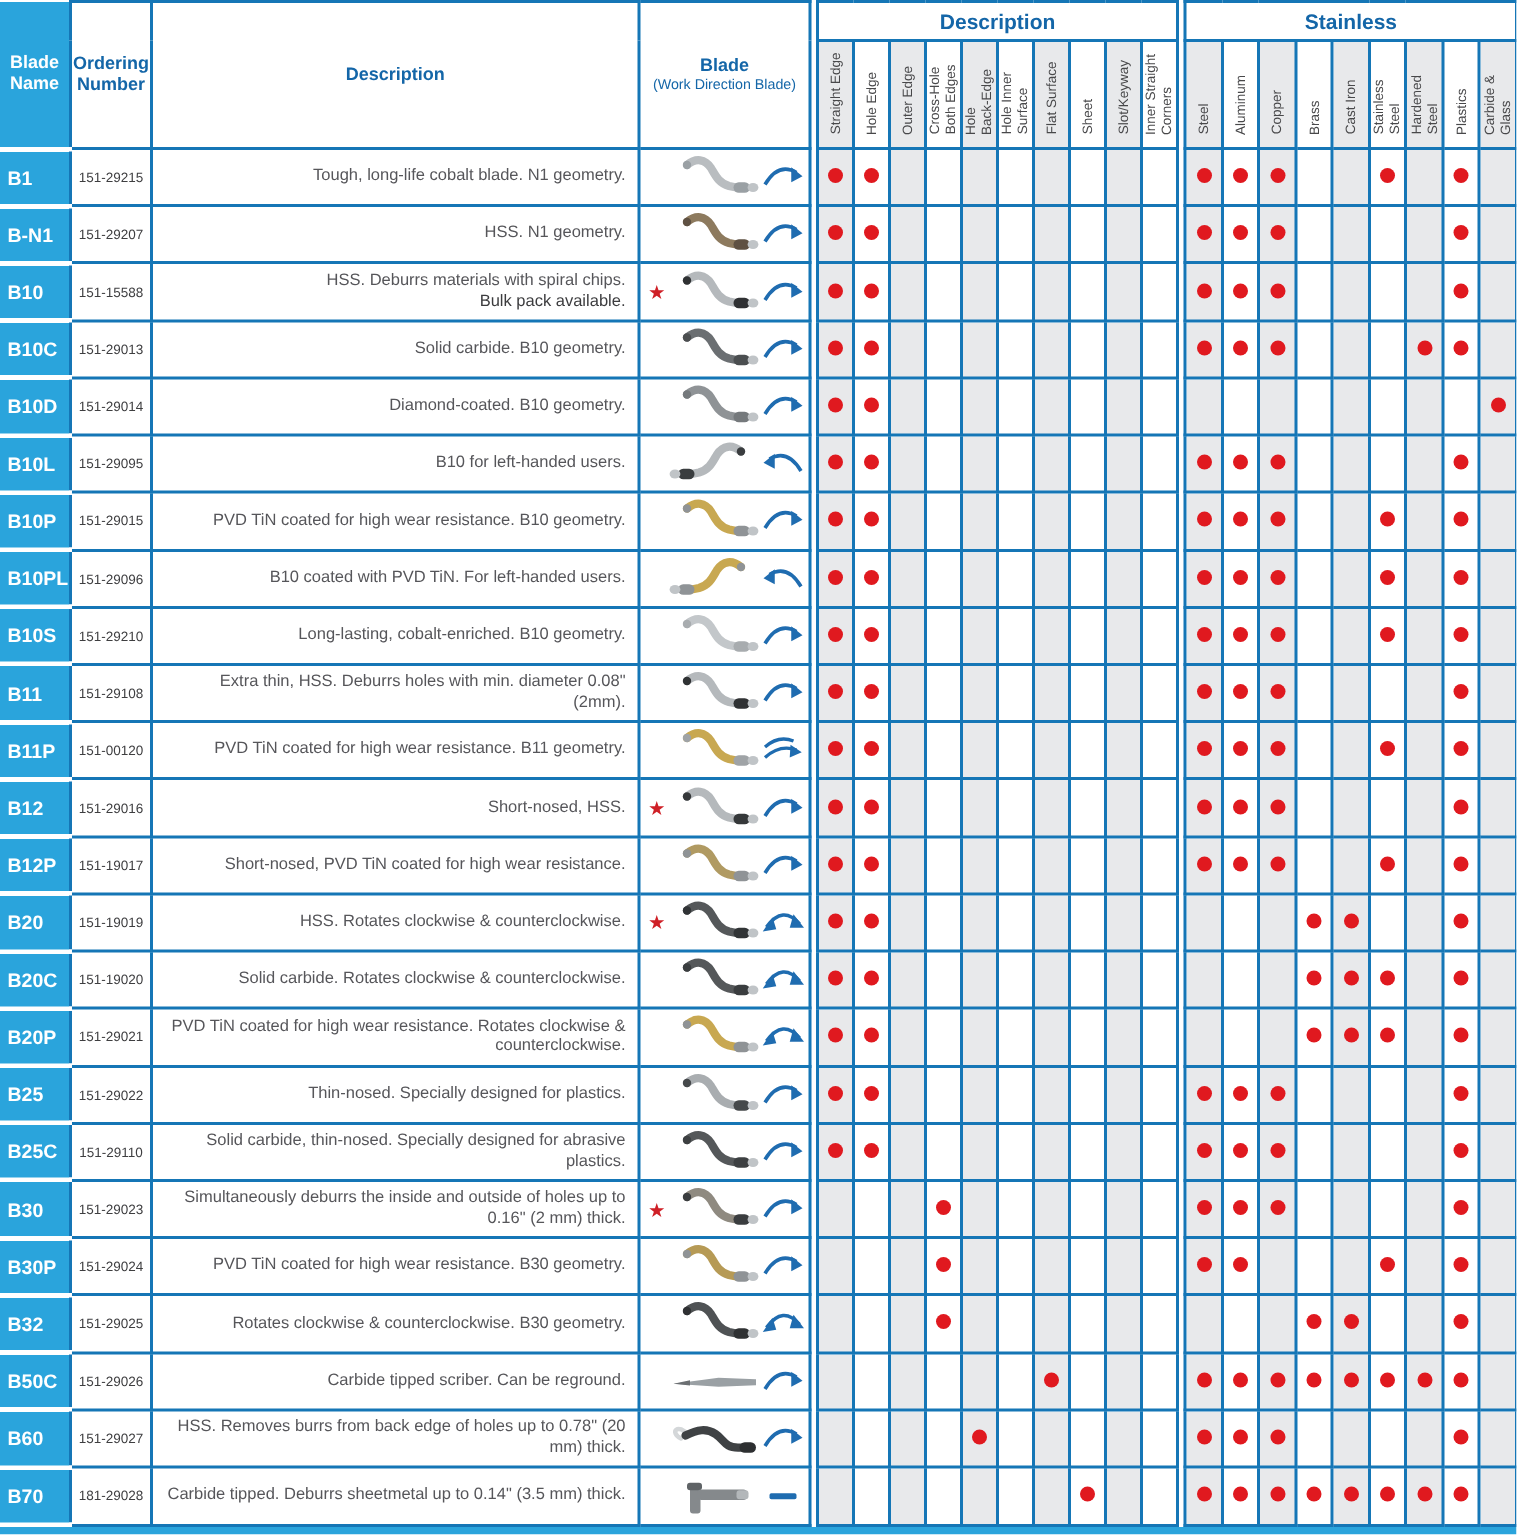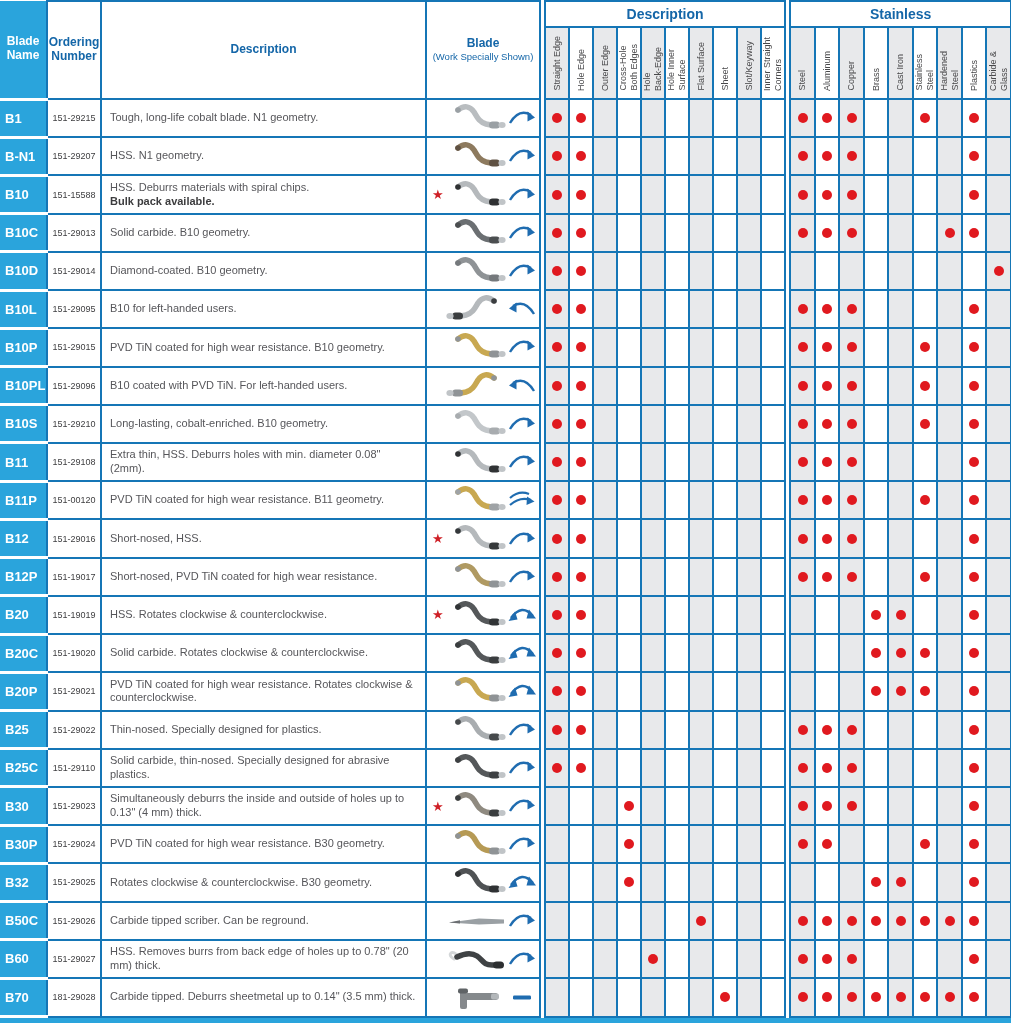--- a/index.html
+++ b/index.html
@@ -16,23 +16,23 @@
   .namehead{background:#2aa4dc;color:#fff;border:none;border-bottom:3px solid #fff;}
   .blade-sub{font-size:9.5px;font-weight:normal;display:block;margin-top:1px;}
   th.rot{vertical-align:bottom;background:#fff;}
   th.rot span{writing-mode:vertical-rl;transform:rotate(180deg);font-size:9px;font-weight:normal;
               color:#48484a;line-height:1.2;white-space:pre-line;padding:3px 0 4px 0;display:inline-block;
               max-height:66px;text-align:left;}
   .shade{background:#e8e9eb !important;}
   .name-cell{background:#2aa4dc;color:#fff;font-weight:bold;font-size:13px;border:none;
              border-bottom:3px solid #fff;padding-left:5px;text-align:left;vertical-align:middle;}
   .order-cell{font-size:9px;color:#3e3e40;text-align:center;vertical-align:middle;background:#fff;}
-  .desc-cell{font-size:11px;color:#56565a;text-align:left;vertical-align:middle;background:#fff;
+  .desc-cell{font-size:11px;color:#56565a;text-align:right;vertical-align:middle;background:#fff;
              padding:2px 8px;line-height:1.25;}
-  .desc-cell .bold{font-weight:bold;color:#3c3c3e;}
+  .desc-cell .bold{font-weight:normal;color:#3c3c3e;}
   .blade-cell{background:#fff;vertical-align:middle;}
   .bladebox{display:flex;align-items:center;justify-content:space-between;padding:0 5px;height:100%;}
   .star{width:13px;font-size:13px;line-height:1;text-align:left;flex:0 0 13px;}
   .bladesvg{width:62px;height:30px;flex:0 0 62px;}
   .arr{width:30px;height:26px;flex:0 0 30px;}
   .dotc{text-align:center;vertical-align:middle;background:#fff;}
   .dot{display:inline-block;width:10px;height:10px;border-radius:50%;}
 </style>
 </head>
 <body>
@@ -66,21 +66,21 @@
         <col style="width:24px">
         <col style="width:25px">
       </colgroup>
   <thead>
     <tr class="group-row">
       <th class="lefthead namehead" rowspan="2">Blade Name</th>
       <th class="lefthead" rowspan="2">Ordering Number</th>
       <th class="lefthead" rowspan="2">Description</th>
       <th class="lefthead" rowspan="2">
         <span>Blade</span>
-        <span class="blade-sub">(Work Specially Shown)</span>
+        <span class="blade-sub">(Work Direction Blade)</span>
       </th>
       <th class="gap" rowspan="2"></th>
       <th class="grouptitle" colspan="10">Description</th>
       <th class="gap" rowspan="2"></th>
       <th class="grouptitle" colspan="9">Stainless</th>
     </tr>
     <tr class="sub-row" id="subrow">
           <th class="rot shade"><span>Straight Edge</span></th>
           <th class="rot"><span>Hole Edge</span></th>
           <th class="rot shade"><span>Outer Edge</span></th>
@@ -926,21 +926,21 @@
           <td class="dotc shade"></td>
           <td class="dotc"></td>
           <td class="dotc shade"></td>
           <td class="dotc"><span class="dot" style="background:#e0191f"></span></td>
           <td class="dotc shade"></td>
         </tr>
         <tr>
           <td class="name-cell">B30</td>
           <td class="order-cell">151-29023</td>
           <td class="desc-cell">
-            <div>Simultaneously deburrs the inside and outside of holes up to 0.13" (4 mm) thick.</div>
+            <div>Simultaneously deburrs the inside and outside of holes up to 0.16" (2 mm) thick.</div>
           </td>
           <td class="blade-cell">
             <div class="bladebox">
               <span class="star" style="color:#cf2027">★</span>
               <svg class="bladesvg" viewBox="0 0 62 30">
                 <g>
       <path d="M13 7 C19 2 25 3 29 9 C32 14 34 19 41 21 L46 22" fill="none" stroke="#8f8a80" stroke-width="5.5" stroke-linecap="round"></path>
       <circle cx="13" cy="7" r="2.8" fill="#3a3d3f"></circle>
       <rect x="44" y="18.5" width="11" height="7" rx="3.5" fill="#3a3d3f"></rect>
       <ellipse cx="57" cy="22" rx="3.6" ry="3" fill="#c0c4c7"></ellipse>

